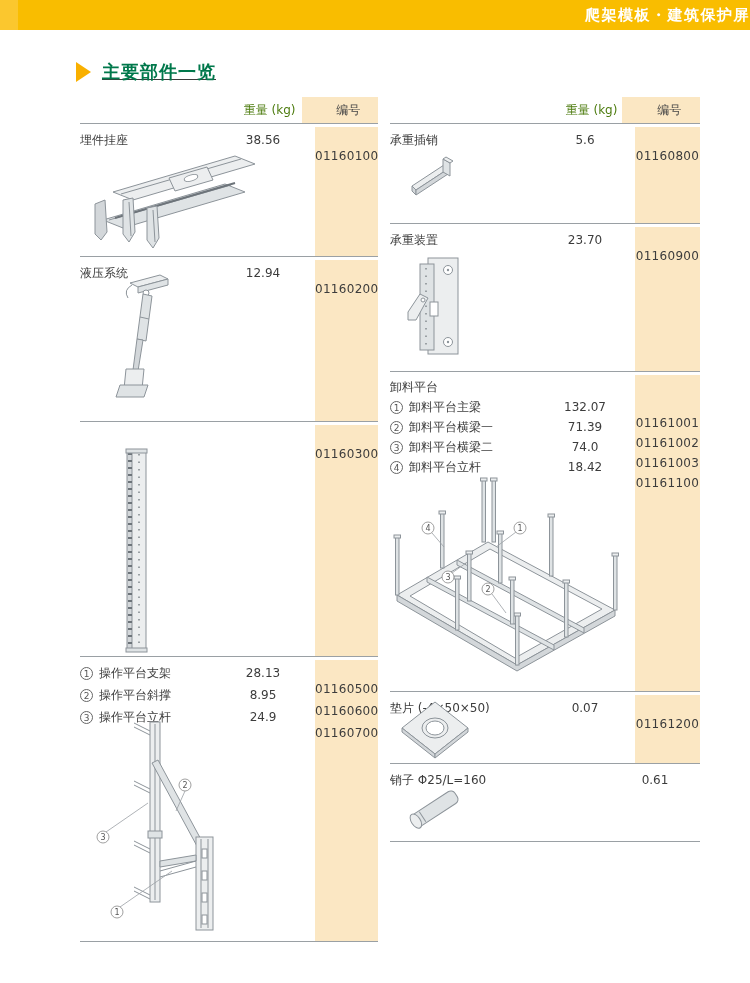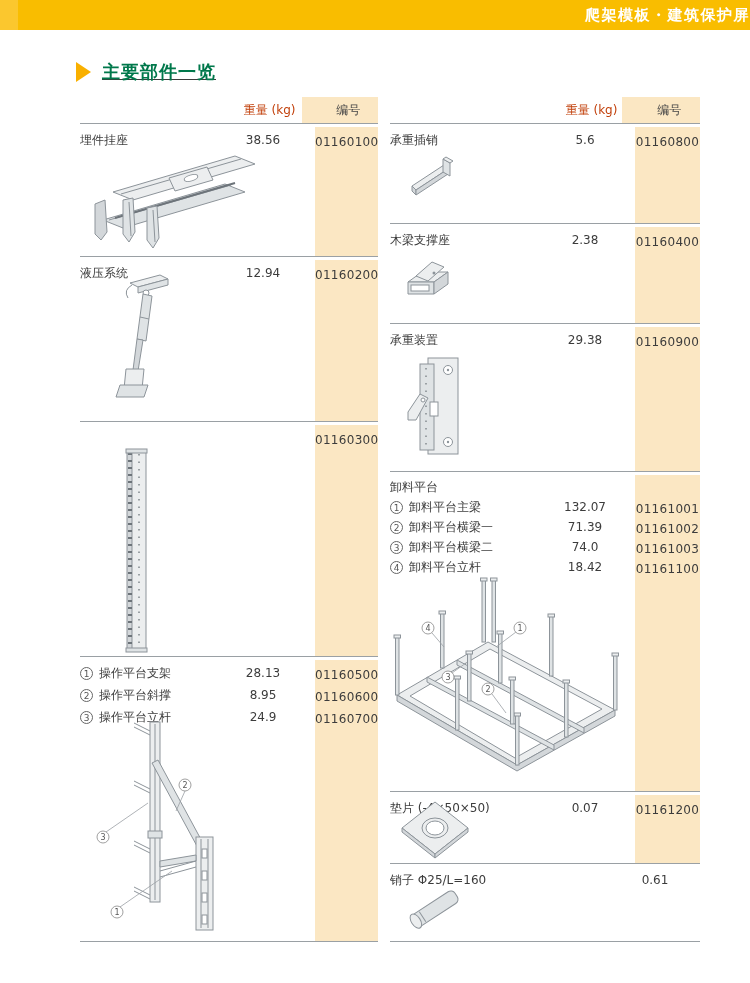--- a/index.html
+++ b/index.html
@@ -16,33 +16,33 @@
   .title-row{position:absolute;top:60px;left:76px;display:flex;align-items:center;gap:11px;text-decoration:underline;}
   .tri{width:0;height:0;border-left:15px solid #F9B000;border-top:10px solid transparent;border-bottom:10px solid transparent;}
   .page-title{color:#00784B;font-weight:bold;font-size:18px;letter-spacing:1px;}
 
   .ptable{position:absolute;top:97px;border-bottom:1px solid #9aa0a4;}
   #ltable{left:80px;width:298px;}
   #rtable{left:390px;width:310px;}
 
   .thead{display:flex;height:26px;border-bottom:1px solid #9aa0a4;}
   .thead .sp{flex:1;}
-  .thead .wh{display:flex;align-items:center;justify-content:flex-end;font-size:12px;color:#c2410c;}
+  .thead .wh{display:flex;align-items:center;justify-content:flex-end;font-size:12px;color:#4d7c0f;}
   #ltable .thead .wh{width:228px;} #rtable .thead .wh{width:240px;}
   .bandh{background:#FBE7C3;text-align:center;font-size:12px;color:#444;line-height:26px;padding-left:16px;}
   #ltable .bandh{width:63px;margin-left:7px;} #rtable .bandh{width:65px;margin-left:5px;}
 
   .section{display:flex;position:relative;box-sizing:border-box;}
   .section + .section{border-top:1px solid #9aa0a4;}
   .smain{flex:1;position:relative;padding-top:5px;box-sizing:border-box;}
   .prow{display:flex;align-items:center;height:22px;font-size:12px;}
   .tight .prow{height:20px;}
   .plabel{flex:1;display:flex;align-items:center;gap:6px;min-width:0;}
   .pweight{text-align:center;width:90px;}
-  .band{background:#FBE7C3;box-shadow:inset 0 3px 0 #ffffff;padding-top:7px;font-size:12px;
+  .band{background:#FBE7C3;box-shadow:inset 0 3px 0 #ffffff;padding-top:21px;font-size:12px;
     text-align:center;box-sizing:border-box;letter-spacing:.3px;color:#3c3c3c;}
   #ltable .band{width:63px;margin-left:7px;} #rtable .band{width:65px;margin-left:5px;}
   .band .code{height:22px;line-height:22px;}
   .tight .band .code{height:20px;line-height:20px;}
   .band .spacer{height:20px;}
 
   .nc{width:13px;height:13px;border:1px solid #666;border-radius:50%;font-size:9px;line-height:12px;
     text-align:center;color:#555;flex:none;box-sizing:border-box;}
 
   .drawing{position:absolute;}
@@ -243,47 +243,26 @@
           <polygon class="f2" points="33,7 40,11 40,24 33,20"></polygon>
           <polygon class="f1" points="33,7 36,5 43,9 40,11"></polygon>
         </svg>
       </div>
     </div>
     <div class="band">
       <div class="code">01160800</div>
     </div>
   </div>
 
-  <div class="section" style="height:100px">
-    <div class="smain">
-      <div class="prow">
-        <span class="plabel">木梁支撑座</span>
-        <span class="pweight">2.38</span>
-      </div>
-      <div class="drawing" style="left:16px;top:36px;">
-        <svg width="62" height="42" viewBox="0 0 62 42">
-          <polygon class="f1" points="2,22 16,12 42,12 28,22"></polygon>
-          <polygon class="f2" points="2,22 28,22 28,34 2,34"></polygon>
-          <polygon class="f3" points="28,22 42,12 42,24 28,34"></polygon>
-          <rect class="fw" x="5" y="25" width="18" height="6"></rect>
-          <polygon class="f1" points="10,16 26,2 38,7 22,21"></polygon>
-          <circle cx="28" cy="13" r="1.5" fill="#8d949a"></circle>
-        </svg>
-      </div>
-    </div>
-    <div class="band">
-      <div class="code">01160400</div>
-    </div>
-  </div>
 
   <div class="section" style="height:148px">
     <div class="smain">
       <div class="prow">
         <span class="plabel">承重装置</span>
-        <span class="pweight">29.38</span>
+        <span class="pweight">23.70</span>
       </div>
       <div class="drawing" style="left:14px;top:30px;">
         <svg width="64" height="108" viewBox="0 0 64 108">
           <rect class="f1" x="24" y="4" width="30" height="96"></rect>
           <circle class="fw" cx="44" cy="16" r="4.5"></circle>
             <circle cx="44" cy="16" r="1.2" fill="#8d949a"></circle>
           <circle class="fw" cx="44" cy="88" r="4.5"></circle>
             <circle cx="44" cy="88" r="1.2" fill="#8d949a"></circle>
           <rect class="f2" x="16" y="10" width="14" height="86"></rect>
           <line x1="22" y1="14" x2="22" y2="92" stroke="#9aa0a4" stroke-width="2" stroke-dasharray="1.5,6"></line>

